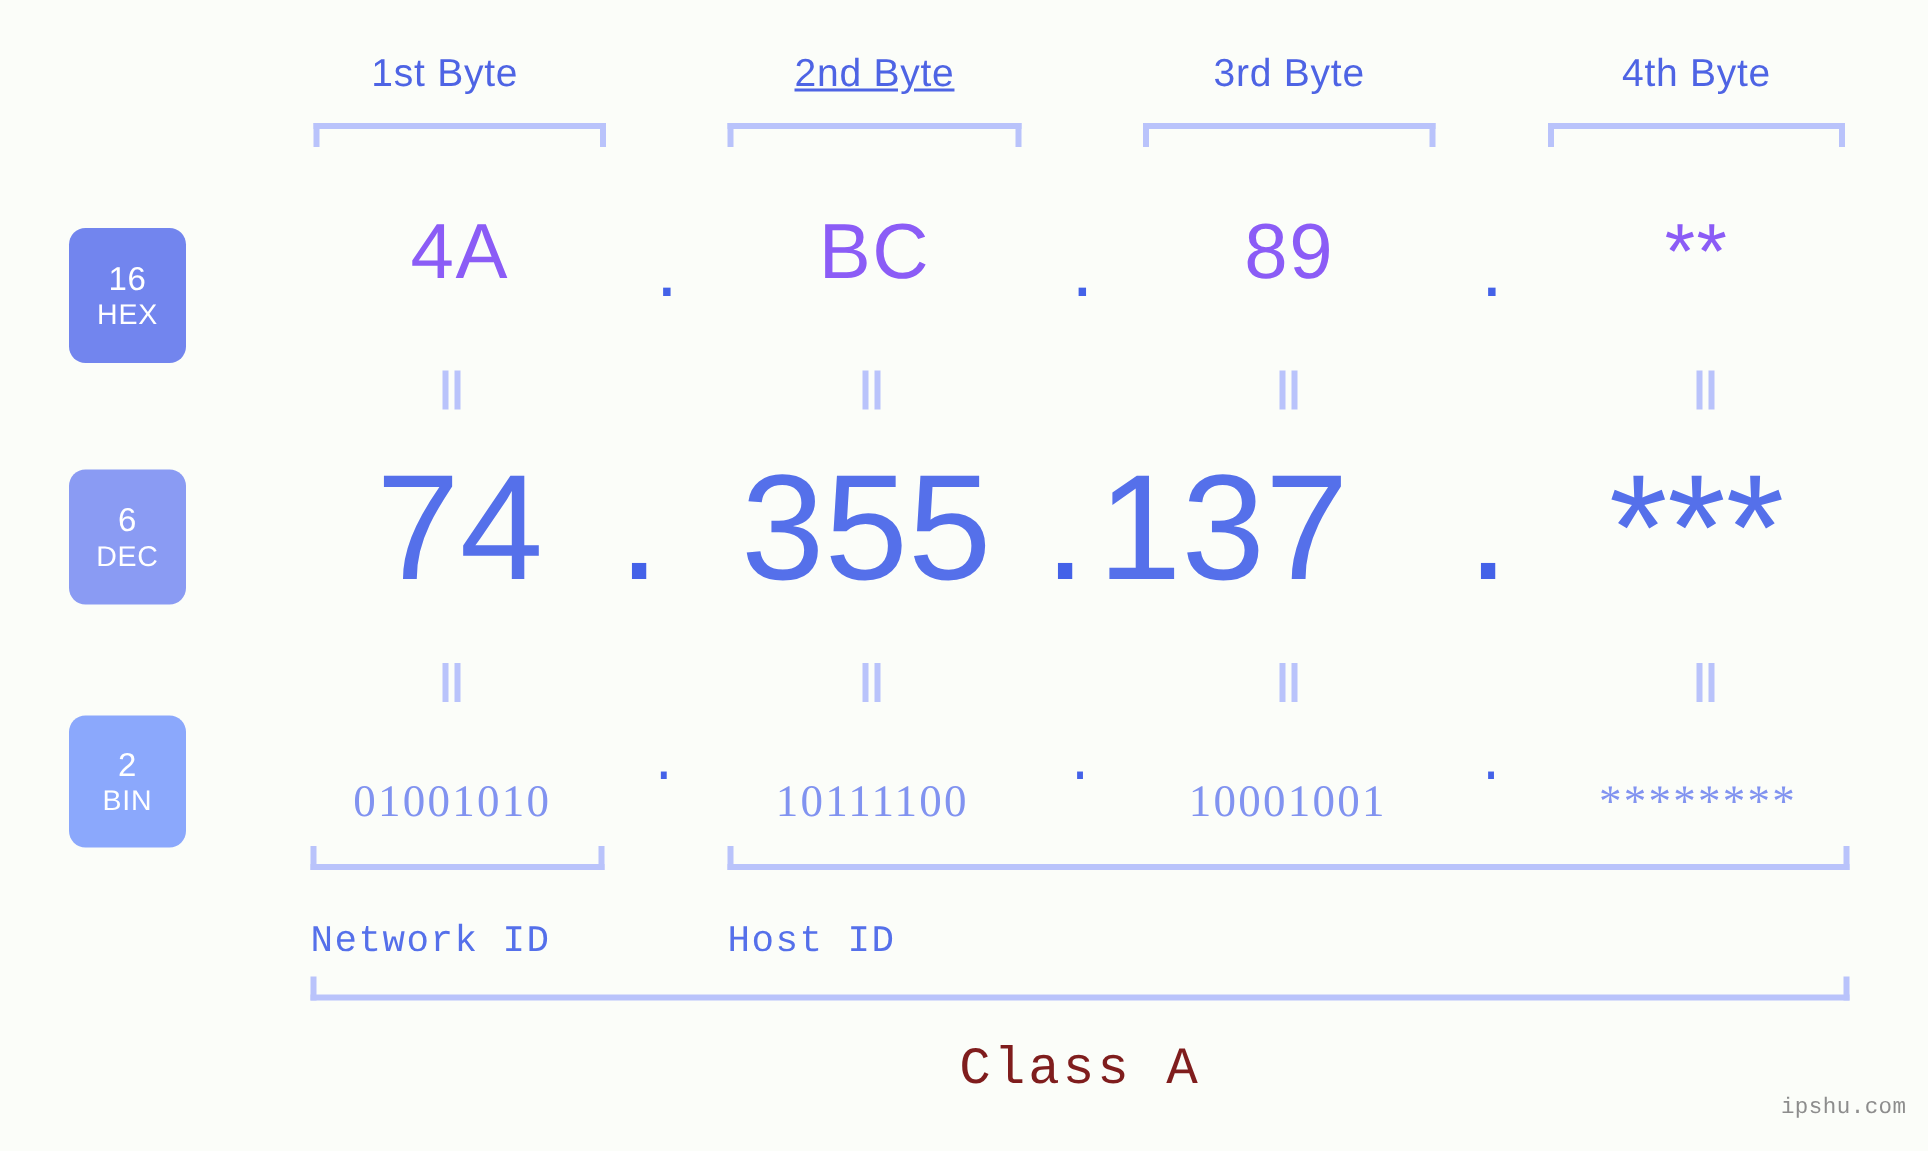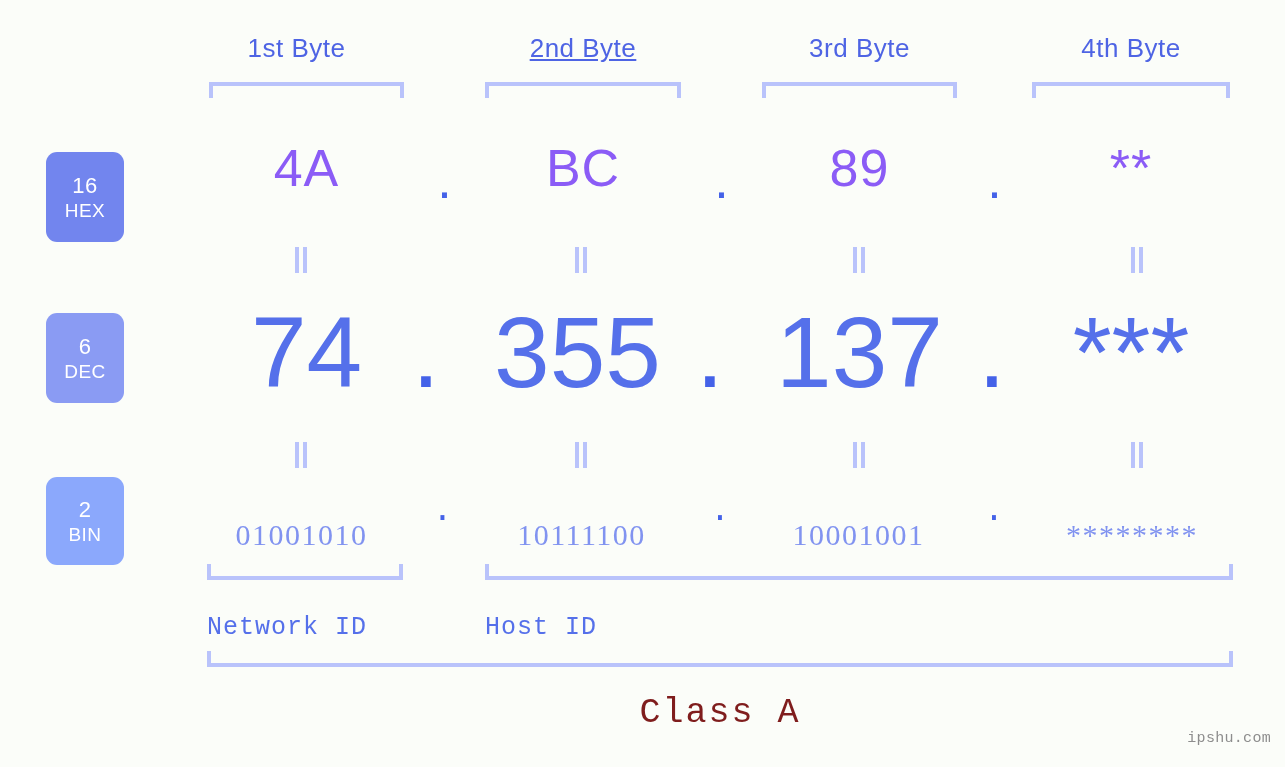--- a/index.html
+++ b/index.html
@@ -218,21 +218,21 @@
 <div class="badge dec">
   <span class="num">6</span>
   <span class="abbr">DEC</span>
 </div>
 
 <div class="dec-row">
   <div class="cell" style="left:209px;width:195px;">74</div>
   <div class="sep" style="left:396px;width:60px;">.</div>
   <div class="cell" style="left:470px;width:215px;">355</div>
   <div class="sep" style="left:680px;width:60px;">.</div>
-  <div class="cell" style="left:752px;width:215px;">137</div>
+  <div class="cell" style="left:708px;width:215px;">137</div>
   <div class="sep" style="left:962px;width:60px;">.</div>
   <div class="cell" style="left:1030px;width:202px;">***</div>
 </div>
 
 <div class="eqmark" style="left:293px;top:442px;"></div>
 <div class="eqmark" style="left:573px;top:442px;"></div>
 <div class="eqmark" style="left:851px;top:442px;"></div>
 <div class="eqmark" style="left:1129px;top:442px;"></div>
 
 <div class="badge bin">

